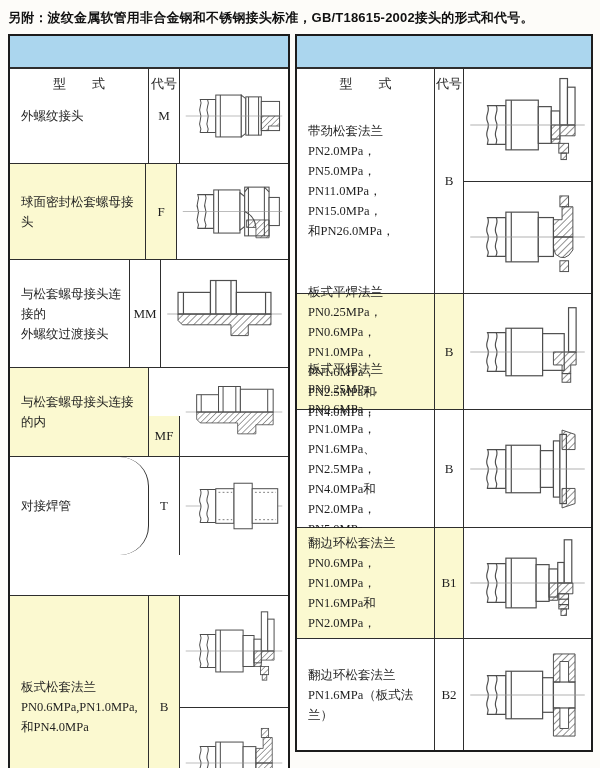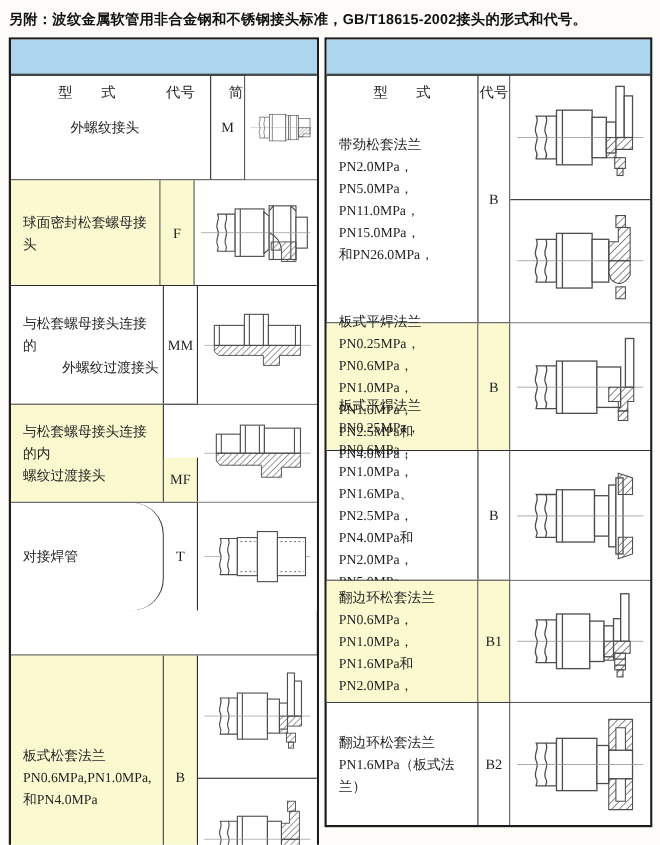--- a/index.html
+++ b/index.html
@@ -107,21 +107,21 @@
 
 <div class="tables-wrap">
 
   <div class="gbtable left">
     <div class="trow header-row">
       <div class="cell" style="width:139px">型　　式</div>
       <div class="cell" style="width:31px">代号</div>
       <div class="cell diagram-cell">简　　图</div>
     </div>
     <div id="rows-left">
-        <div class="trow" style="height: 95px; padding-left: 43px;">
+        <div class="trow" style="height: 95px;">
           <div class="cell type-cell" style="width: 139px;">
             <div>外螺纹接头</div>
           </div>
           <div class="cell code-cell" style="width: 31px;">M</div>
           <div class="cell diagram-cell">
             <div class="diagram">
               <svg viewBox="0 0 112 92" preserveAspectRatio="xMidYMid meet">
                 <path class="fw" d="M36,28 L19,28 C22,34 16,37 19,43 C22,49 16,52 19,58 C21,61 18,64 19,64 L36,64 Z"></path>
                 <path class="ln" d="M27,28 C30,34 24,37 27,43 C30,49 24,52 27,58 C29,61 26,64 27,64"></path>
                 <rect class="fw" x="36" y="23" width="28" height="46"></rect>
@@ -153,21 +153,21 @@
                 <path class="ln" d="M73,20 L73,72 M90,20 L90,72 M69,25 L73,20 M95,25 L90,20"></path>
                 <rect class="fw" x="95" y="31" width="11" height="30"></rect>
                 <line class="cl" x1="3" y1="46" x2="109" y2="46"></line>
                 <path class="ln" d="M69,46 Q80,51 81,63"></path>
                 <path class="ht" d="M71,55 L95,55 L95,74 L81,74 L81,63 L71,63 Z"></path>
               </svg>
             </div>
           </div>
         </div>
         <div class="trow" style="height: 108px;">
-          <div class="cell type-cell" style="width: 139px; align-items: flex-end;">
+          <div class="cell type-cell" style="width: 120px;">
             <div>与松套螺母接头连接的</div>
             <div>外螺纹过渡接头</div>
           </div>
           <div class="cell code-cell" style="width: 31px;">MM</div>
           <div class="cell diagram-cell">
             <div class="diagram">
               <svg viewBox="0 0 112 92" preserveAspectRatio="xMidYMid meet">
                 <line class="cl" x1="3" y1="46" x2="109" y2="46"></line>
                 <rect class="fw" x="13" y="26" width="30" height="20"></rect>
                 <line class="ln" x1="18" y1="26" x2="18" y2="46"></line>
@@ -176,21 +176,20 @@
                 <rect class="fw" x="67" y="26" width="32" height="20"></rect>
                 <line class="ln" x1="94" y1="26" x2="94" y2="46"></line>
                 <path class="ht" d="M13,46 L99,46 L99,56 L78,56 L78,66 L62,66 L62,56 L17,56 L13,52 Z"></path>
               </svg>
             </div>
           </div>
         </div>
         <div class="trow" style="height: 89px;">
           <div class="cell type-cell hl" style="width: 139px;">
             <div>与松套螺母接头连接的内</div>
-            <div>螺纹过渡接头</div>
           </div>
           <div class="cell code-cell hl" style="width: 31px; margin-top: 48px;">MF</div>
           <div class="cell diagram-cell">
             <div class="diagram">
               <svg viewBox="0 0 112 92" preserveAspectRatio="xMidYMid meet">
                 <line class="cl" x1="3" y1="46" x2="109" y2="46"></line>
                 <rect class="fw" x="15" y="27" width="24" height="19"></rect>
                 <line class="ln" x1="20" y1="27" x2="20" y2="46"></line>
                 <rect class="fw" x="39" y="18" width="24" height="28"></rect>
                 <path class="ln" d="M44,18 L44,46 M58,18 L58,46"></path>

